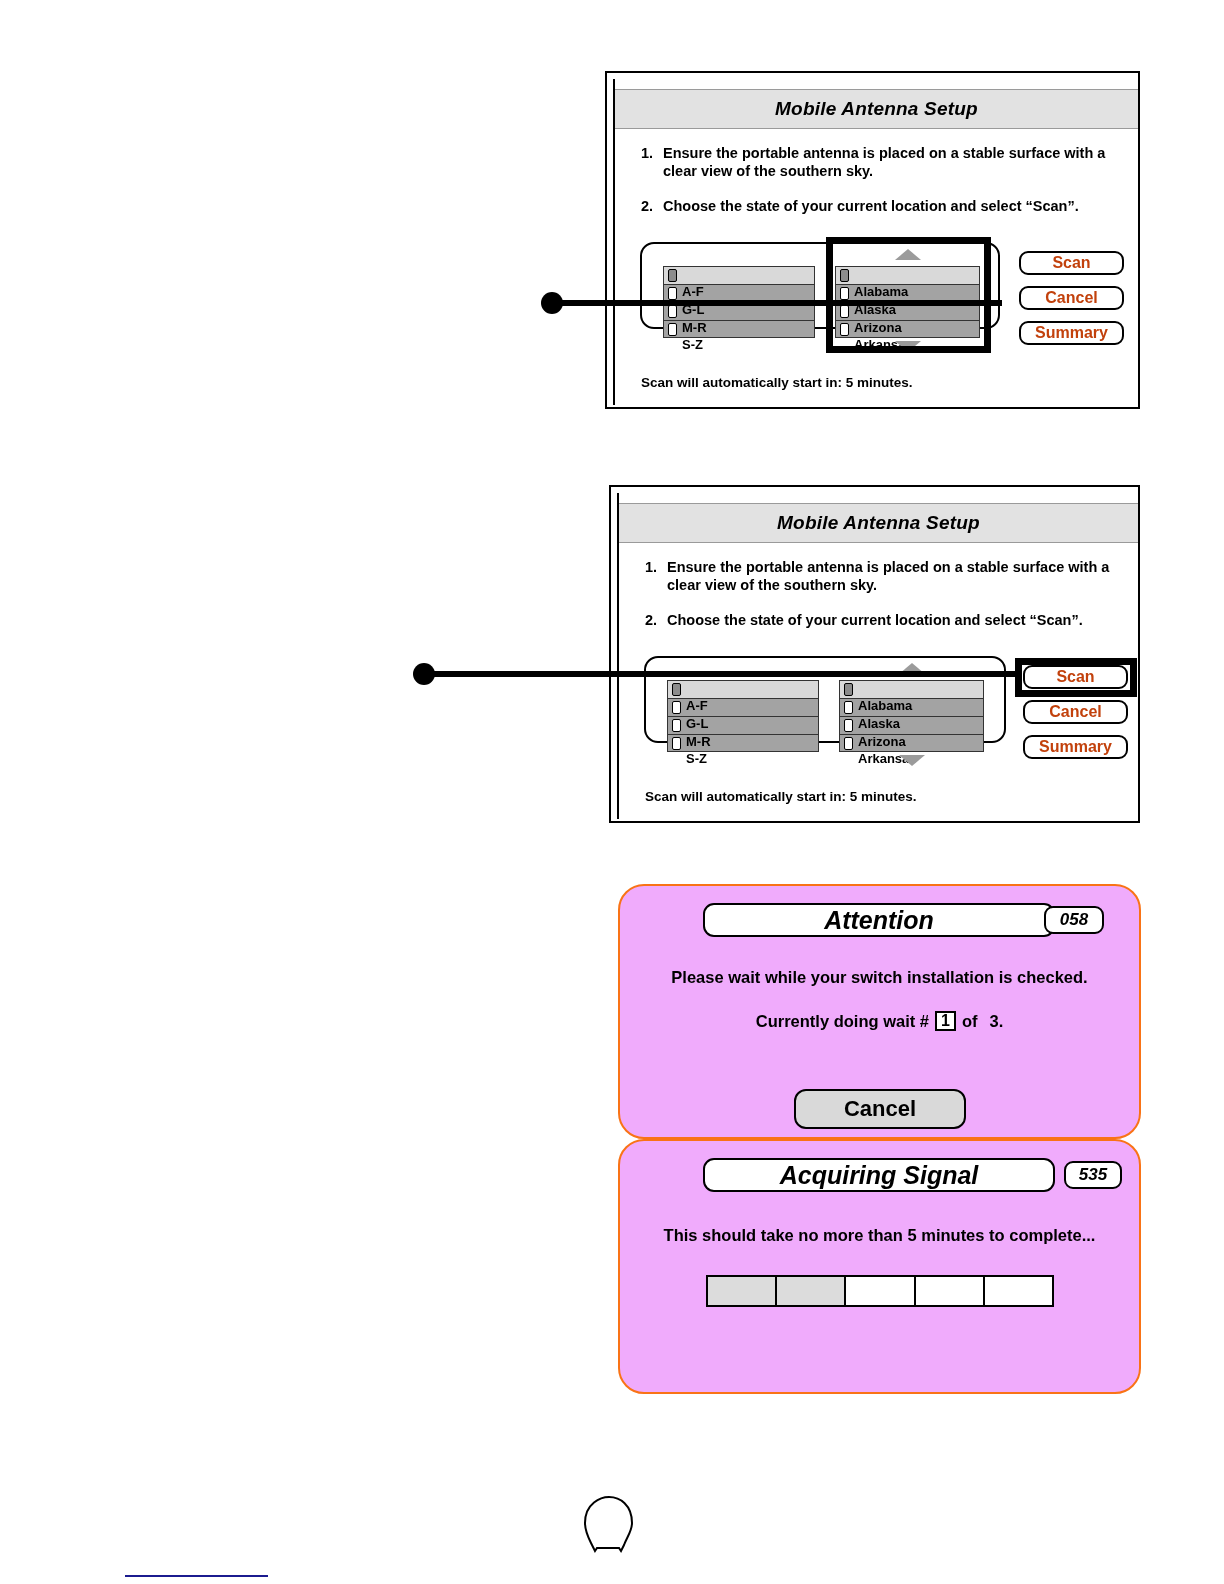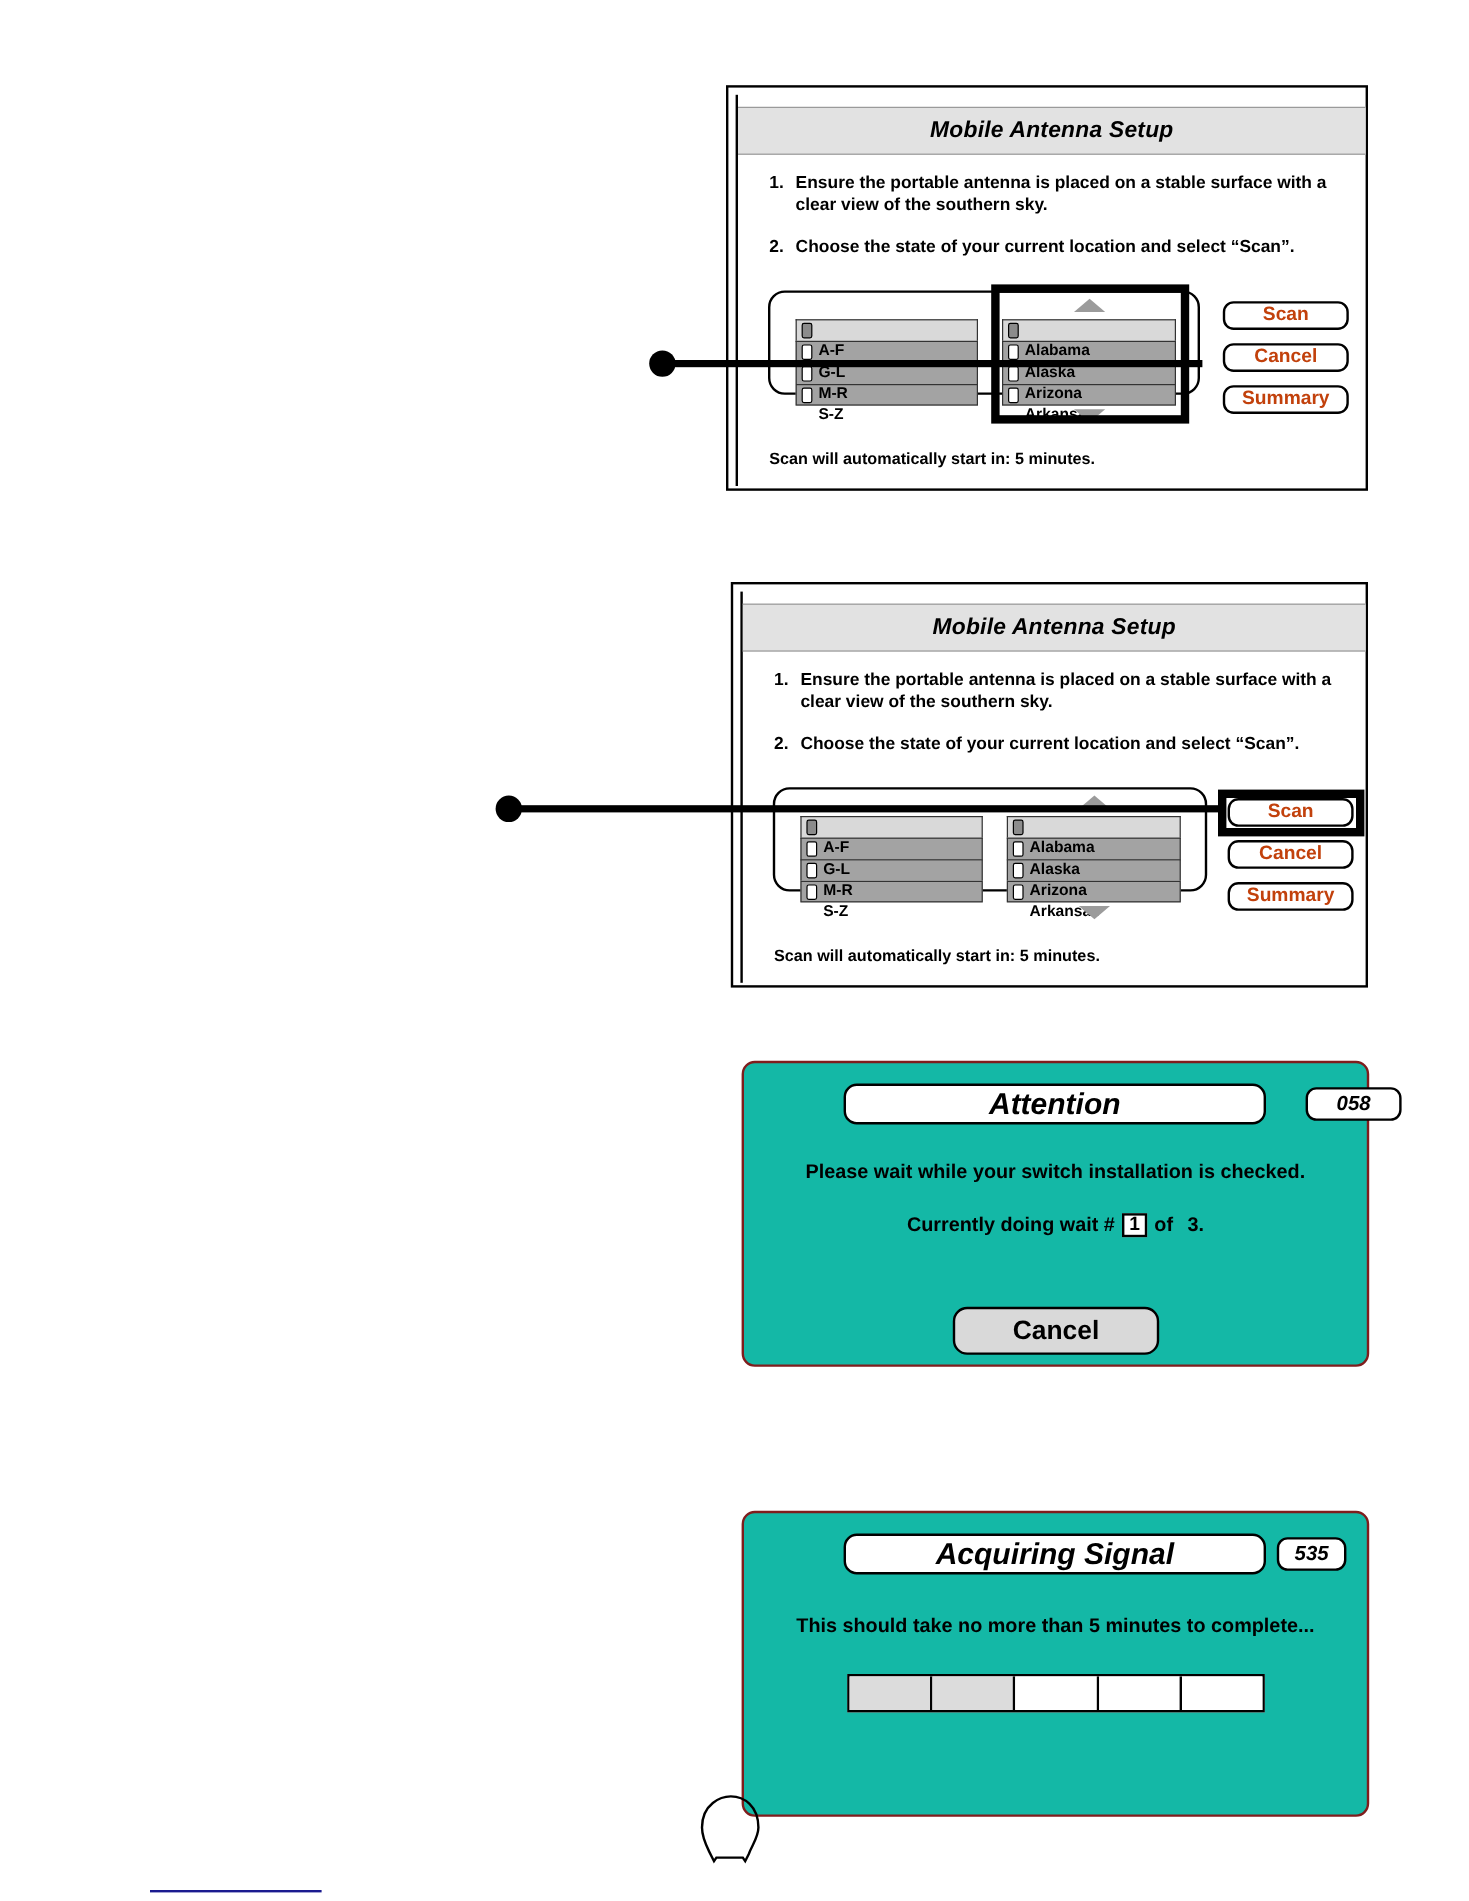--- a/index.html
+++ b/index.html
@@ -88,21 +88,21 @@
     display:flex;align-items:center;justify-content:center;
     font-weight:bold;font-size:16px;color:#c2410c;
     box-sizing:border-box;
   }
   .footnote{
     position:absolute;font-weight:bold;font-size:13.5px;color:#000;
   }
 
   
   .dialog{
-    position:absolute;border:2px solid #7f1d1d;border-radius:11px;background:#14b8a6;
+    position:absolute;border:2px solid #f97316;border-radius:26px;background:#f0abfc;
     box-sizing:border-box;
   }
   .dlg-title{
     position:absolute;border:2px solid #000;border-radius:11px;background:#fff;
     display:flex;align-items:center;justify-content:center;
     font-style:italic;font-weight:bold;font-size:25px;color:#000;
     box-sizing:border-box;
   }
   .dlg-code{
     position:absolute;border:2px solid #000;border-radius:9px;background:#fff;
@@ -301,40 +301,40 @@
   <div class="footnote" style="left:34px;top:302px;">Scan will automatically start in: 5 minutes.</div>
 </div>
 
 <div class="dot" style="left:413px;top:663px;"></div>
 <div class="leader" style="left:424px;top:671px;width:594px;"></div>
 
 <div class="dialog" style="left:618px;top:884px;width:523px;height:255px;">
   <div class="dlg-title" style="left:83px;top:17px;width:352px;height:34px;">
     <span>Attention</span>
   </div>
-  <div class="dlg-code" style="left:468px;top:20px;width:80px;height:28px;text-align:right;">
+  <div class="dlg-code" style="left:424px;top:20px;width:60px;height:28px;text-align:right;">
     <span>058</span>
   </div>
 
   <div class="dlg-line" style="top:82px;">Please wait while your switch installation is checked.</div>
 
   <div class="testrow" style="top:125px;">
     <span>Currently doing wait  #</span>
     <span class="testbox">1</span>
     <span>of</span>
     <span style="display:inline-block;width:12px;"></span>
     <span>3.</span>
   </div>
 
   <div class="cancelbtn" style="left:174px;top:203px;width:172px;height:40px;">
     <span>Cancel</span>
   </div>
 </div>
 
-<div class="dialog" style="left:618px;top:1259px;width:523px;height:255px;">
+<div class="dialog" style="left:618px;top:1139px;width:523px;height:255px;">
   <div class="dlg-title" style="left:83px;top:17px;width:352px;height:34px;">
     <span>Acquiring Signal</span>
   </div>
   <div class="dlg-code" style="left:444px;top:20px;width:58px;height:28px;">
     <span>535</span>
   </div>
 
   <div class="dlg-line" style="top:85px;">This should take no more than 5 minutes to complete...</div>
 
   <div class="progbar" style="left:86px;top:134px;width:348px;height:32px;">

